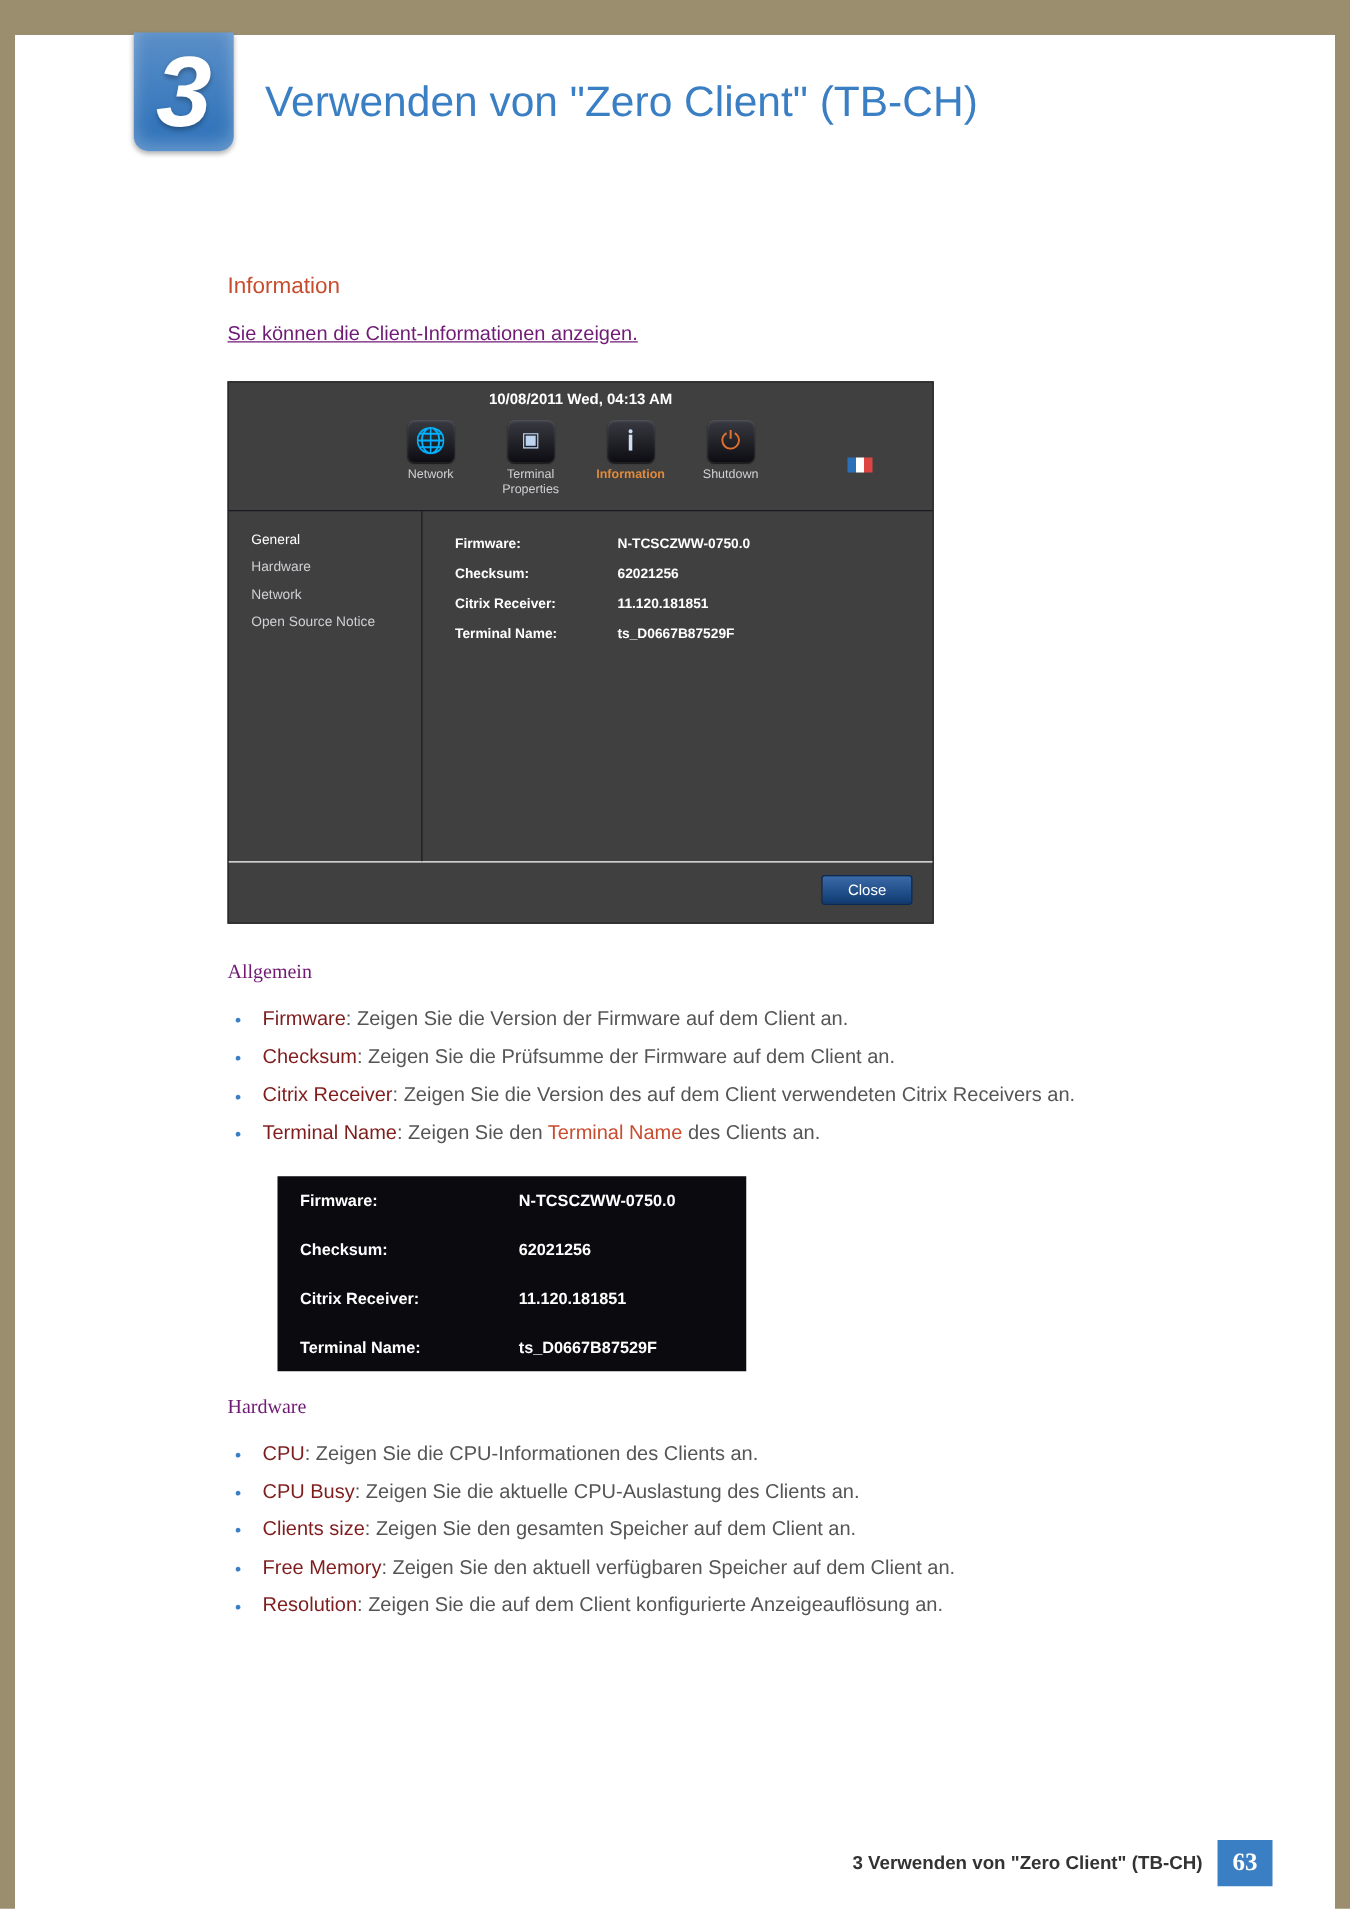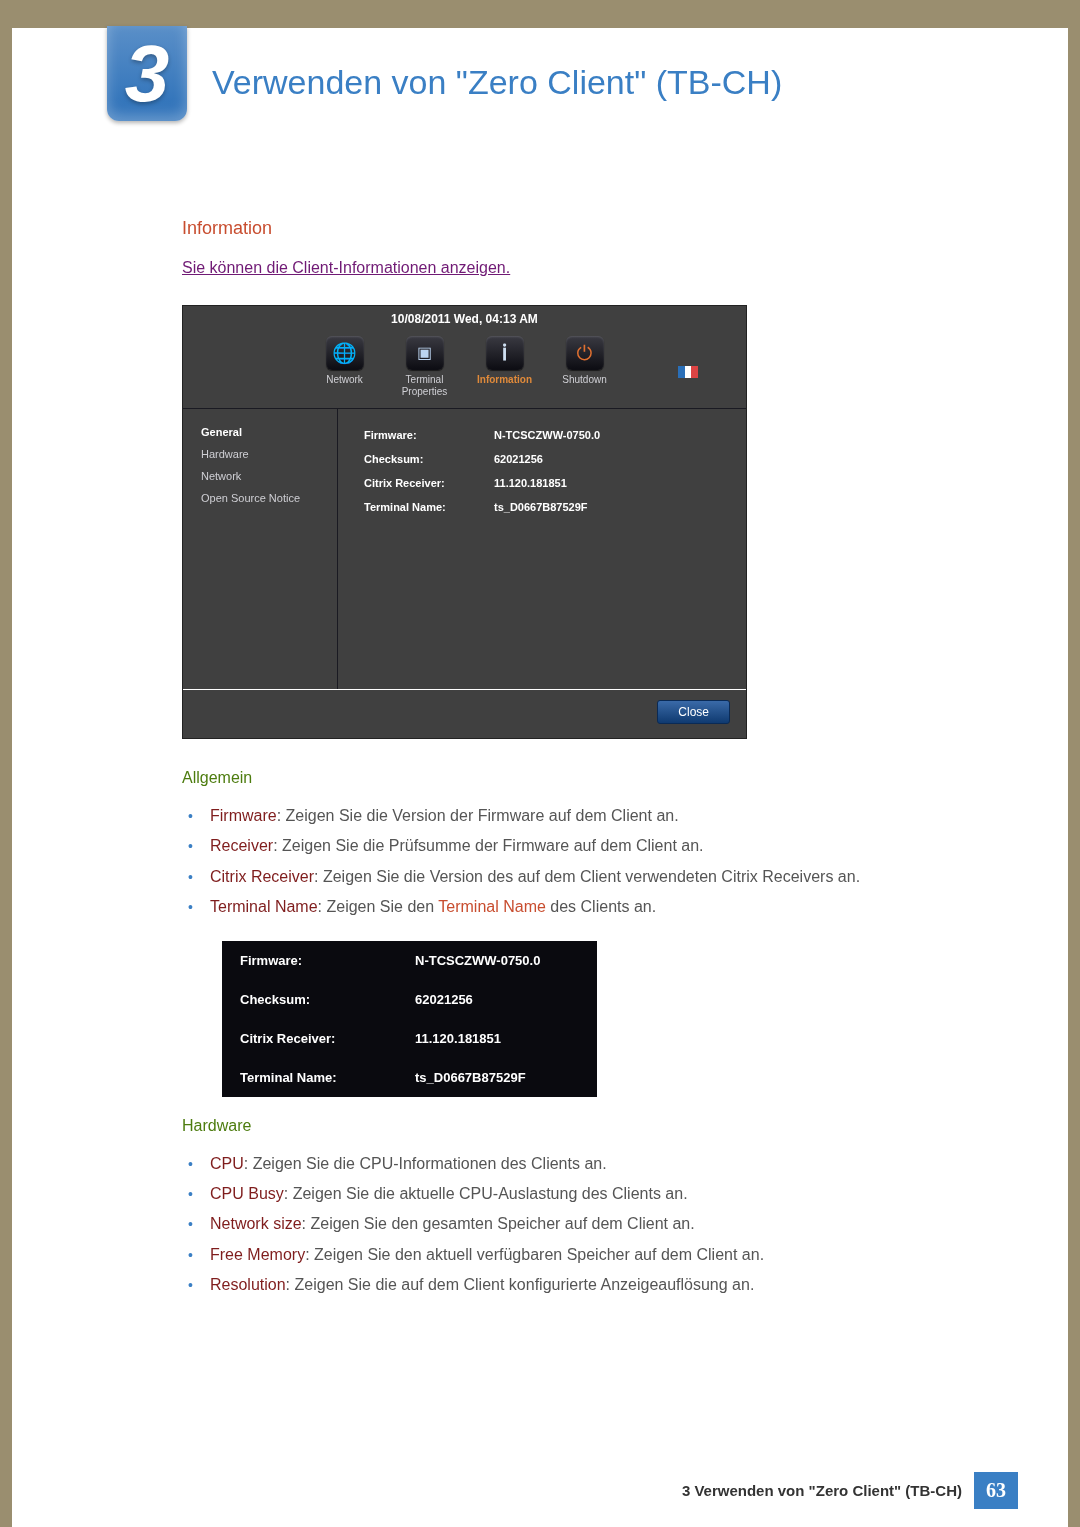--- a/index.html
+++ b/index.html
@@ -131,21 +131,21 @@
     width: 155px;
     padding: 12px 0 0 18px;
     border-right: 1px solid #1a1a22;
   }
   .ui-sidebar-item {
     font-size: 11px;
     color: #cfcfd4;
     padding: 5px 0;
     cursor: pointer;
   }
-  .ui-sidebar-item.active { color: #fff; font-weight: bold; }
+  .ui-sidebar-item.active { color: #fff; font-weight: normal; }
   .ui-main {
     flex: 1;
     padding: 14px 0 0 26px;
   }
   .ui-row {
     display: flex;
     font-size: 11px;
     padding: 6px 0;
   }
   .ui-row-label {
@@ -167,23 +167,24 @@
     background: linear-gradient(180deg,#3a6aa8,#0f3a70);
     color: #fff;
     border: 1px solid #0a2a55;
     padding: 4px 20px;
     font-size: 12px;
     border-radius: 3px;
     cursor: pointer;
   }
   
   .subhead {
-    color: #4d7c0f;
+    color: #701a75;
     font-size: 16px;
     margin: 20px 0 14px;
+    font-family: Liberation Serif, serif;
   }
   ul.bullet {
     list-style: none;
     padding-left: 28px;
   }
   ul.bullet li {
     position: relative;
     font-size: 16px;
     color: #555;
     line-height: 1.9;
@@ -309,21 +310,21 @@
         </div>
       </div>
       <div class="ui-footer">
         <button class="ui-close-btn">Close</button>
       </div>
     </div>
 
     <div class="subhead">Allgemein</div>
     <ul class="bullet">
       <li><span class="term">Firmware</span><span>: Zeigen Sie die Version der Firmware auf dem Client an.</span></li>
-      <li><span class="term">Receiver</span><span>: Zeigen Sie die Prüfsumme der Firmware auf dem Client an.</span></li>
+      <li><span class="term">Checksum</span><span>: Zeigen Sie die Prüfsumme der Firmware auf dem Client an.</span></li>
       <li><span class="term">Citrix Receiver</span><span>: Zeigen Sie die Version des auf dem Client verwendeten Citrix Receivers an.</span></li>
       <li><span class="term">Terminal Name</span><span>: Zeigen Sie den </span><span class="term-inline">Terminal Name</span><span> des Clients an.</span></li>
     </ul>
 
     <table class="dark-table">
       <tbody>
           <tr>
             <td>Firmware:</td>
             <td>N-TCSCZWW-0750.0</td>
           </tr>
@@ -339,21 +340,21 @@
             <td>Terminal Name:</td>
             <td>ts_D0667B87529F</td>
           </tr>
     </tbody>
       </table>
 
     <div class="subhead">Hardware</div>
     <ul class="bullet">
       <li><span class="term">CPU</span><span>: Zeigen Sie die CPU-Informationen des Clients an.</span></li>
       <li><span class="term">CPU Busy</span><span>: Zeigen Sie die aktuelle CPU-Auslastung des Clients an.</span></li>
-      <li><span class="term">Network size</span><span>: Zeigen Sie den gesamten Speicher auf dem Client an.</span></li>
+      <li><span class="term">Clients size</span><span>: Zeigen Sie den gesamten Speicher auf dem Client an.</span></li>
       <li><span class="term">Free Memory</span><span>: Zeigen Sie den aktuell verfügbaren Speicher auf dem Client an.</span></li>
       <li><span class="term">Resolution</span><span>: Zeigen Sie die auf dem Client konfigurierte Anzeigeauflösung an.</span></li>
     </ul>
   </div>
 
   <div class="page-footer">
     <span class="footer-title">3 Verwenden von "Zero Client" (TB-CH)</span>
     <span class="page-number">63</span>
   </div>
 </div>

